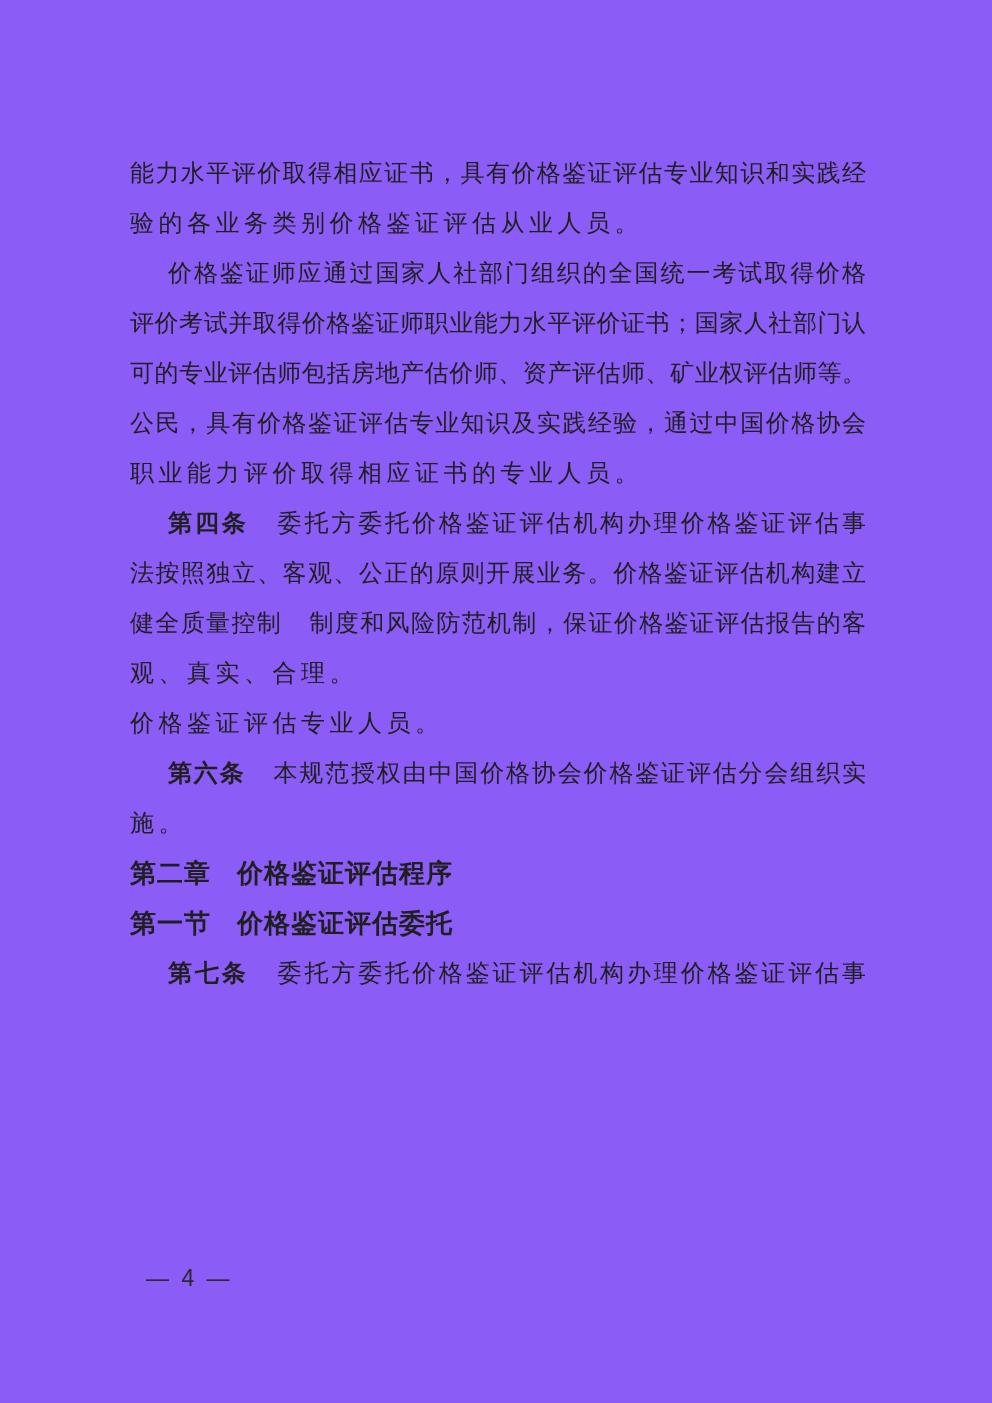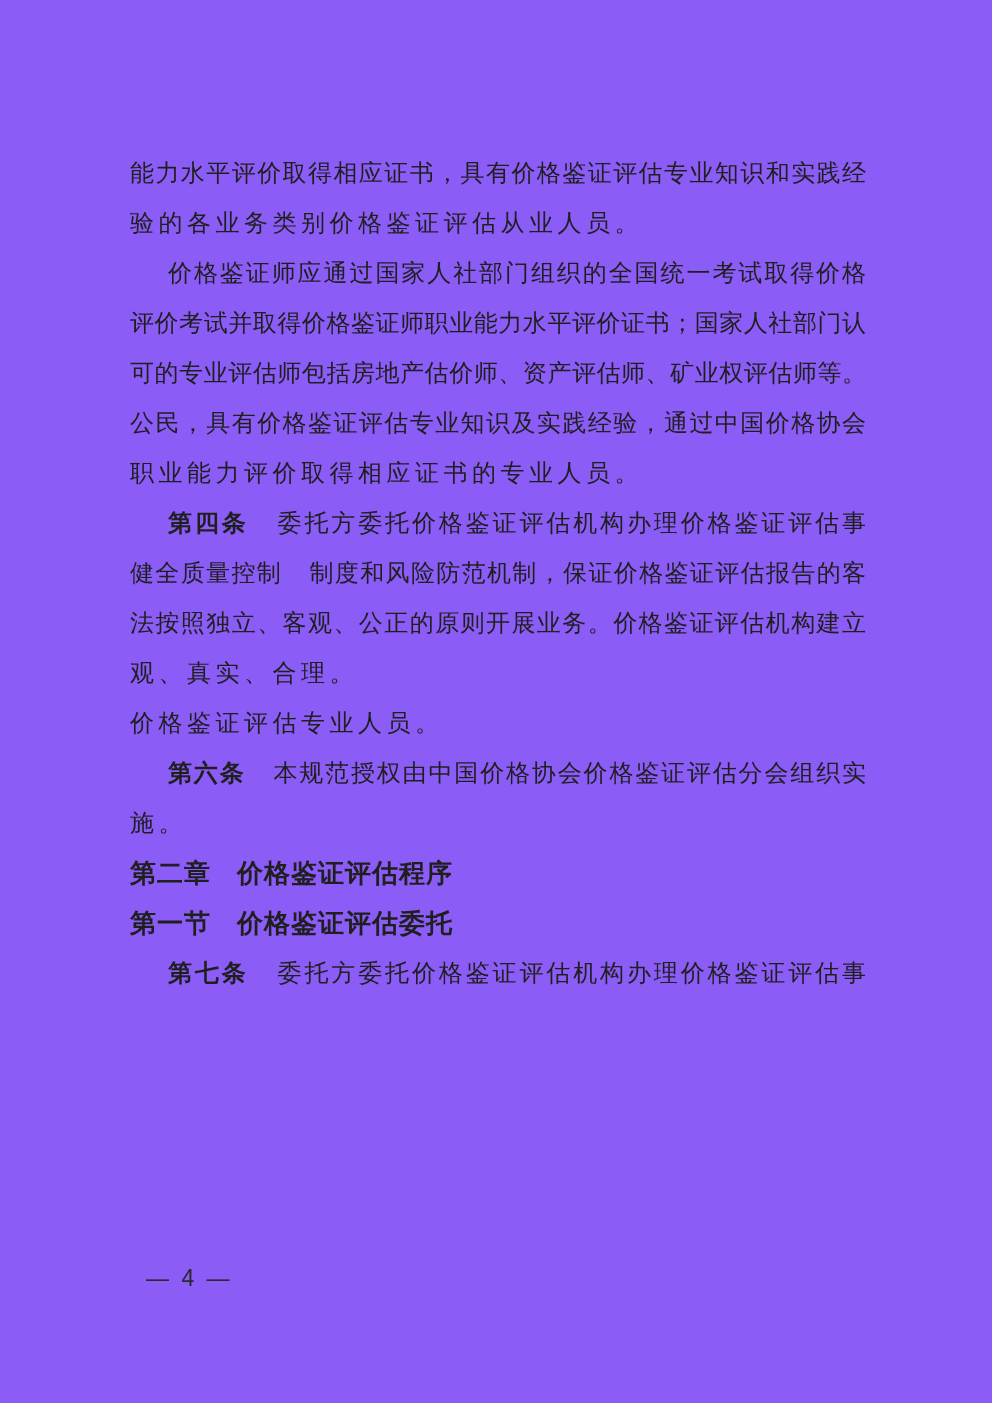--- a/index.html
+++ b/index.html
@@ -72,22 +72,22 @@
   <div class="bodytext">
     <p class="ln full">能力水平评价取得相应证书，具有价格鉴证评估专业知识和实践经</p>
     <p class="ln end">验的各业务类别价格鉴证评估从业人员。</p>
     <p class="ln full indent">价格鉴证师应通过国家人社部门组织的全国统一考试取得价格</p>
     <p class="ln full">评价考试并取得价格鉴证师职业能力水平评价证书；国家人社部门认</p>
     <p class="ln full">可的专业评估师包括房地产估价师、资产评估师、矿业权评估师等。</p>
     <p class="ln full">公民，具有价格鉴证评估专业知识及实践经验，通过中国价格协会</p>
     <p class="ln end">职业能力评价取得相应证书的专业人员。</p>
 
     <p class="ln full indent"><span class="b">第四条</span><span class="gap"></span><span>委托方委托价格鉴证评估机构办理价格鉴证评估事</span></p>
+    <p class="ln full">法按照独立、客观、公正的原则开展业务。价格鉴证评估机构建立</p>
     <p class="ln full"><span>健全质量控制</span><span class="gap"></span><span>制度和风险防范机制，保证价格鉴证评估报告的客</span></p>
-    <p class="ln full">法按照独立、客观、公正的原则开展业务。价格鉴证评估机构建立</p>
     <p class="ln end">观、真实、合理。</p>
 
     <p class="ln end">价格鉴证评估专业人员。</p>
 
     <p class="ln full indent"><span class="b">第六条</span><span class="gap"></span><span>本规范授权由中国价格协会价格鉴证评估分会组织实</span></p>
     <p class="ln end">施。</p>
 
     <p class="h h1"><span>第二章</span><span class="gap"></span><span>价格鉴证评估程序</span></p>
     <p class="h h2"><span>第一节</span><span class="gap"></span><span>价格鉴证评估委托</span></p>
 

